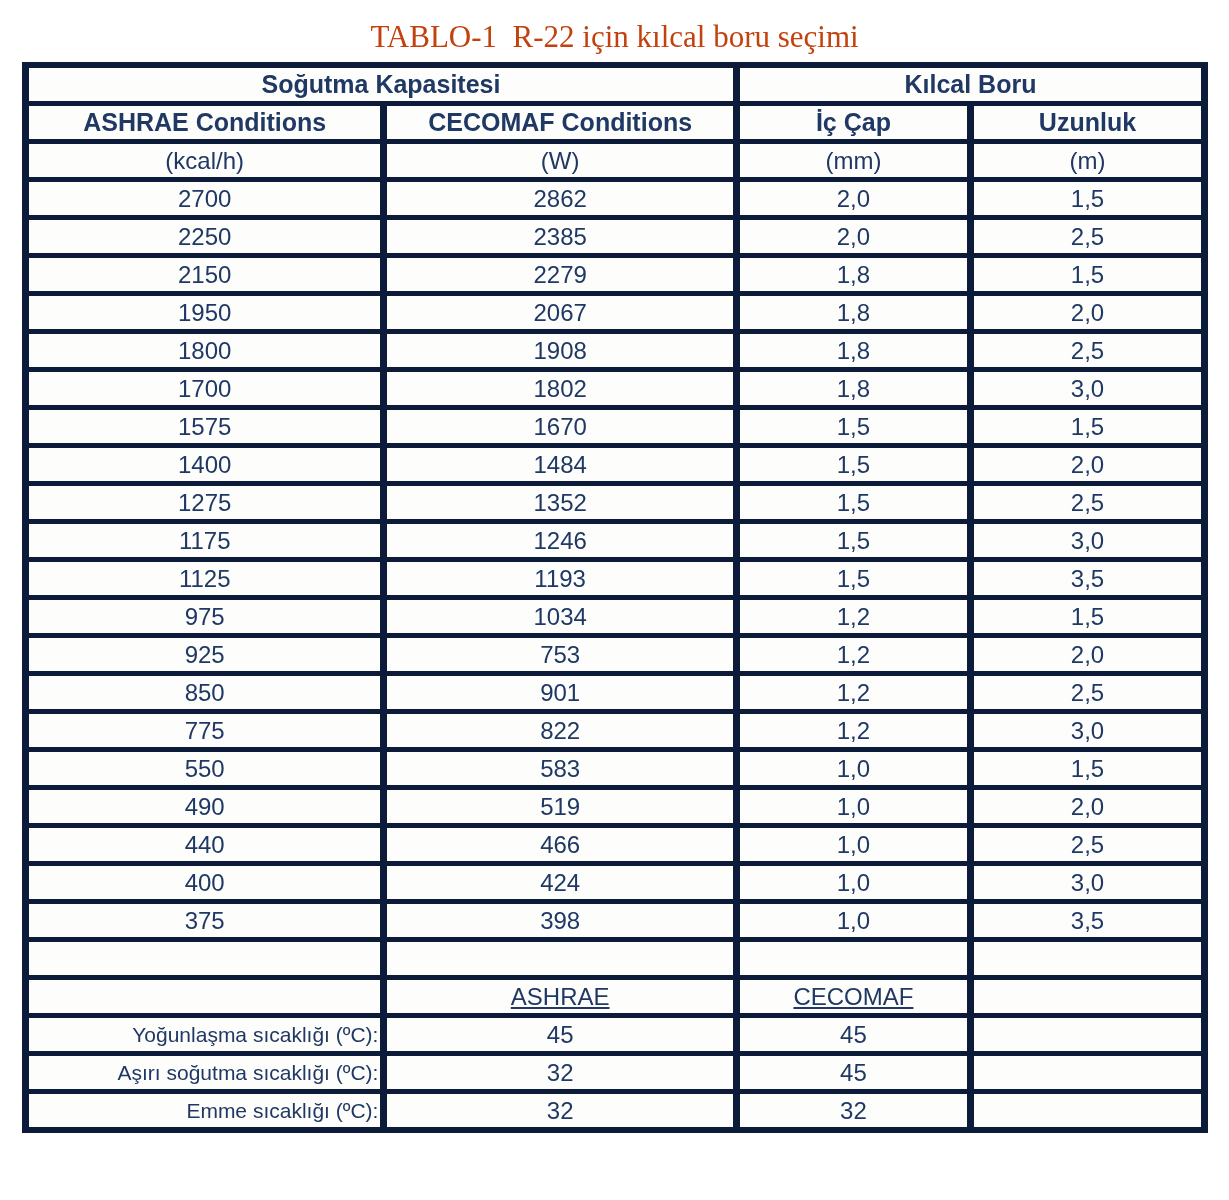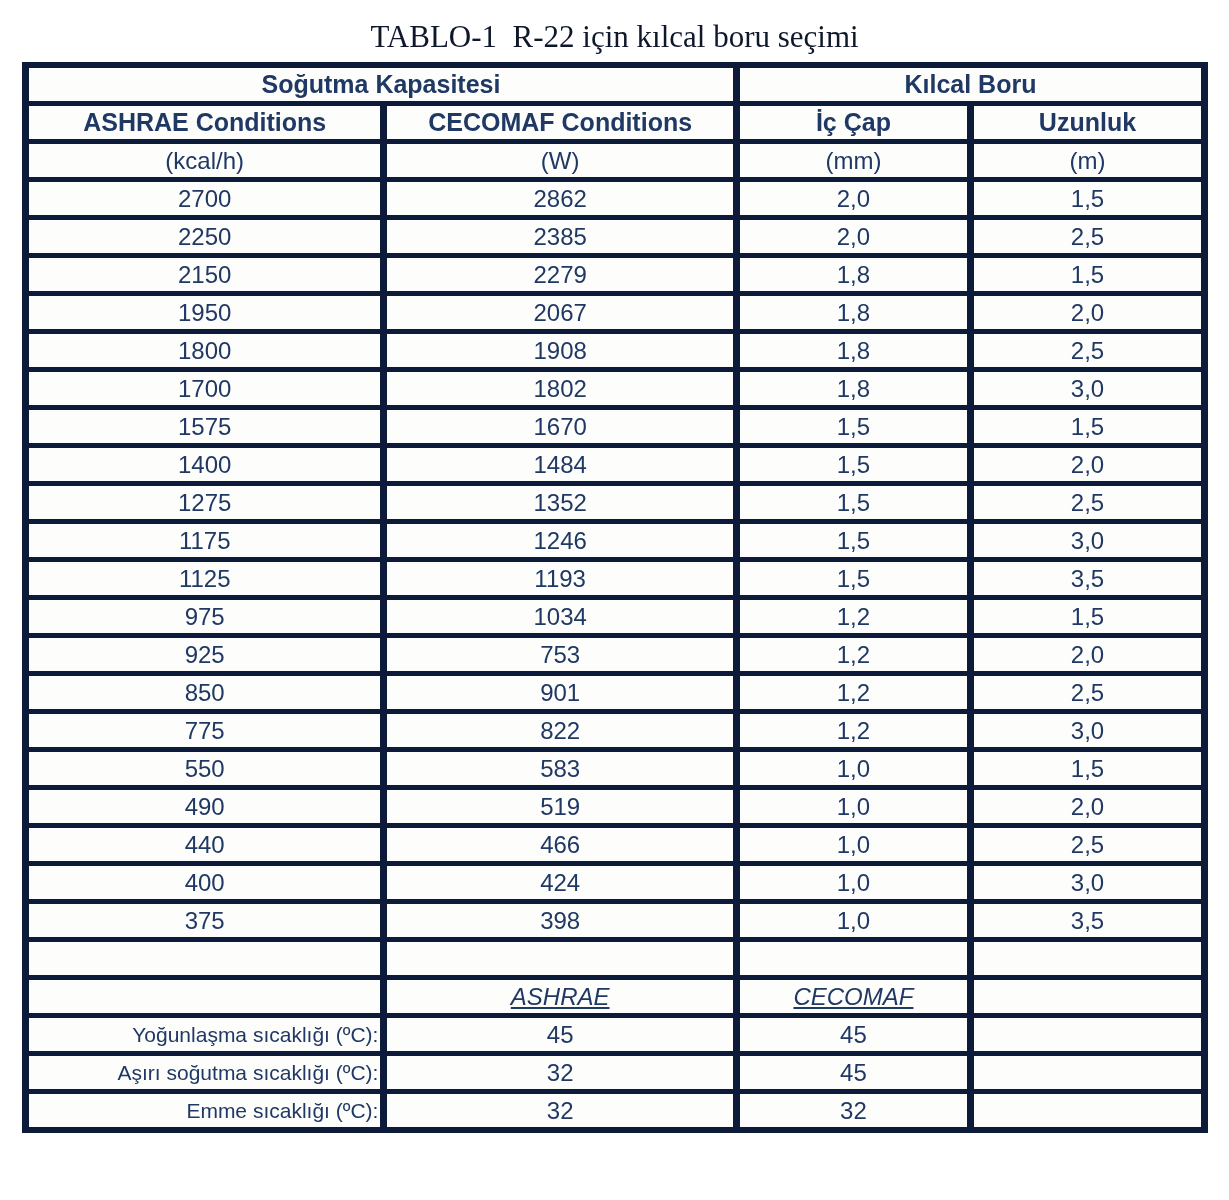--- a/index.html
+++ b/index.html
@@ -13,21 +13,21 @@
     height: 1200px;
     background: #ffffff;
     font-family: "Liberation Sans", sans-serif;
     overflow: hidden;
   }
   .title {
     padding-top: 20px;
     text-align: center;
     font-family: "Liberation Serif", serif;
     font-size: 31px;
-    color: #0f172a;
+    color: #c2410c;
     white-space: pre;
     line-height: 1.1;
   }
   table.main-table {
     border-collapse: collapse;
     table-layout: fixed;
     width: 1186px;
     margin: 8px 0 10px 22px;
     border: 6px solid #0d1b3a;
     background: #fdfdfc;
@@ -54,21 +54,20 @@
   }
   .main-table th {
     font-weight: bold;
     font-size: 25px;
   }
   .main-table td.unit-cell {
     font-weight: normal;
   }
   .underline {
     text-decoration: underline;
-    font-style: italic;
   }
   td.label-cell {
     text-align: right;
     padding-left: 5px;
     font-size: 21px;
   }
 </style>
 </head>
 <body>
 

